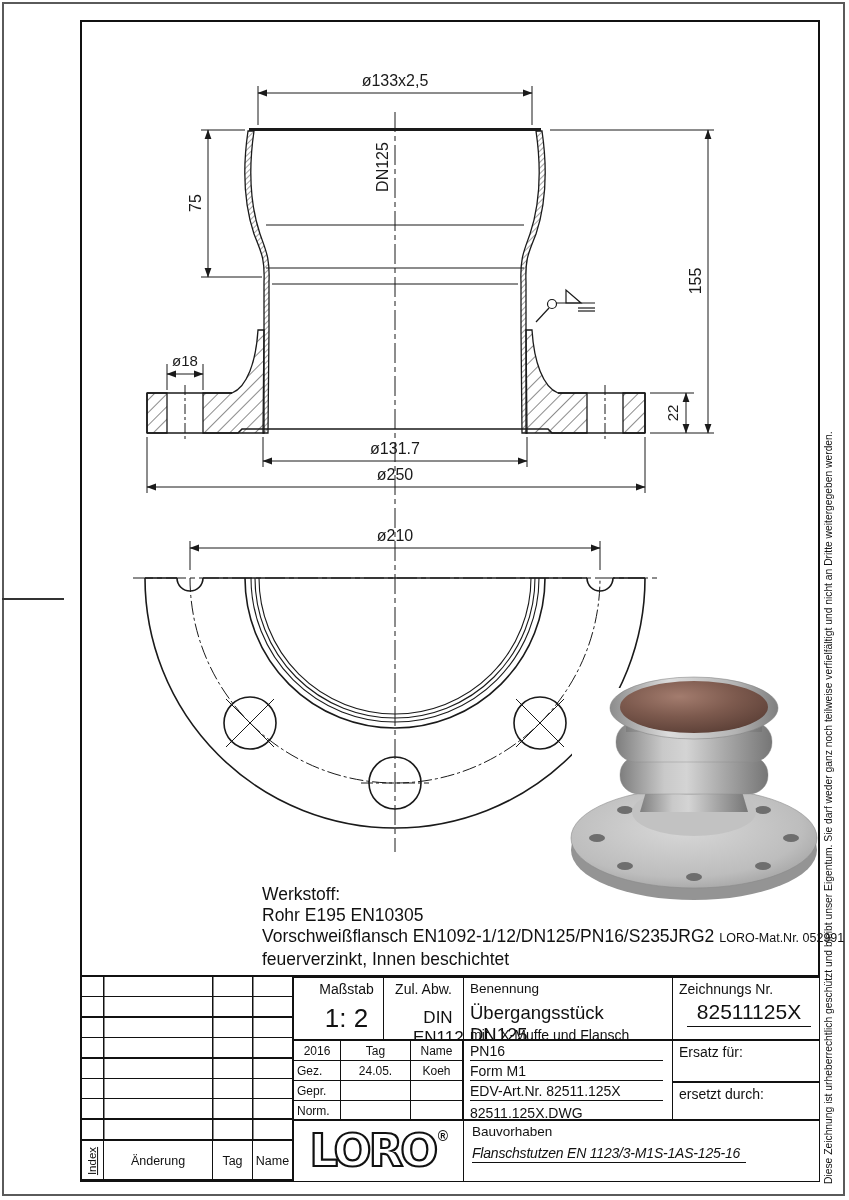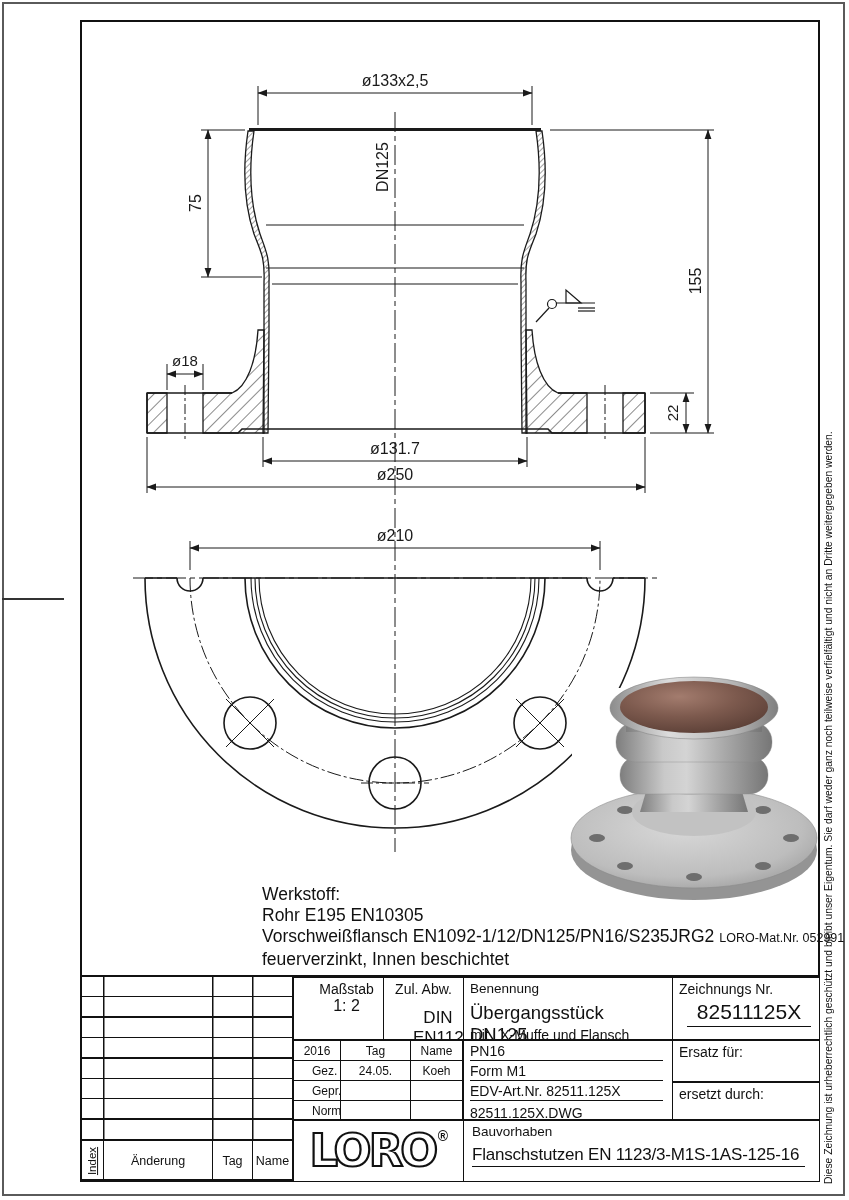--- a/index.html
+++ b/index.html
@@ -35,21 +35,21 @@
        background-position:0 0,23px 0,132px 0,172px 0;
        background-repeat:repeat,no-repeat,no-repeat,no-repeat;
        border-right:1.5px solid #111;box-sizing:border-box;}
   .rev-label-row{position:absolute;left:0;top:163px;width:213px;height:42px;}
   .rev-cell{position:absolute;top:0;height:42px;border:1px solid #111;box-sizing:border-box;
        display:flex;align-items:center;justify-content:center;font-size:12.5px;}
   .rot{transform:rotate(-90deg);text-decoration:underline;font-size:11.5px;}
   .dategrid{display:grid;grid-template-columns:47px 70px 52px;grid-auto-rows:20px;}
   .dg{border-right:1px solid #111;border-bottom:1px solid #111;font-size:12px;
       display:flex;align-items:center;justify-content:center;overflow:hidden;}
-  .dg.left{justify-content:flex-start;padding-left:18px;}
+  .dg.left{justify-content:flex-start;padding-left:3px;}
   .subline{height:20px;font-size:14px;padding-left:6px;display:flex;align-items:flex-end;}
   .subline .ul{width:193px;}
 </style>
 </head>
 <body>
 
 <div class="outer-border"></div>
 <div class="frame"></div>
 <div class="center-mark"></div>
 
@@ -241,21 +241,21 @@
     <div class="rev-cell" style="left:132px;width:41px;">
         <span>Tag</span>
       </div>
     <div class="rev-cell" style="left:172px;width:41px;">
         <span>Name</span>
       </div>
   </div>
 
   <div class="tb" style="left:213px;top:0;width:107px;height:63px;text-align:center;">
     <div class="lbl" style="font-size:14px;margin-top:3px;">Maßstab</div>
-    <div style="font-size:16px;">1: 2</div>
+    <div style="font-size:26px;margin-top:6px;">1: 2</div>
   </div>
 
   <div class="tb" style="left:303px;top:0;width:81px;height:63px;text-align:center;">
     <div class="lbl" style="font-size:14px;margin-top:3px;">Zul. Abw.</div>
     <div style="font-size:17px;margin-top:11px;margin-left:29px;">DIN EN1123-3</div>
   </div>
 
   <div class="tb" style="left:383px;top:0;width:210px;height:63px;padding:3px 0 0 6px;">
     <div class="lbl">Benennung</div>
     <div style="font-size:18.5px;margin-top:6px;"><span class="ul" style="width:196px;">Übergangsstück DN125</span></div>
@@ -303,17 +303,17 @@
 
   <div class="tb" style="left:213px;top:143px;width:171px;height:62px;display:flex;align-items:center;justify-content:center;">
     <svg width="160" height="54" viewBox="0 0 170 58">
       <text x="78" y="45" font-size="48" font-weight="bold" font-family="DejaVu Sans, sans-serif" text-anchor="middle" fill="#ffffff" stroke="#111111" stroke-width="2.4" letter-spacing="-3">LORO</text>
       <text x="148" y="18" font-size="15" font-weight="bold" fill="#111111">®</text>
     </svg>
   </div>
 
   <div class="tb" style="left:383px;top:143px;width:357px;height:62px;padding:3px 0 0 8px;">
     <div class="lbl">Bauvorhaben</div>
-    <div style="font-size:17px;letter-spacing:-0.2px;margin-top:6px;"><span class="ul" style="padding-right:6px;">Flanschstutzen EN 1123/3-M1S-1AS-125-16</span></div>
+    <div style="font-size:14px;letter-spacing:-0.2px;margin-top:6px;font-style:italic;"><span class="ul" style="padding-right:6px;">Flanschstutzen EN 1123/3-M1S-1AS-125-16</span></div>
   </div>
 </div>
 
 <div class="vnote">Diese Zeichnung ist urheberrechtlich geschützt und bleibt unser Eigentum. Sie darf weder ganz noch teilweise verfielfältigt und nicht an Dritte weitergegeben werden.</div>
 
 </body></html>

